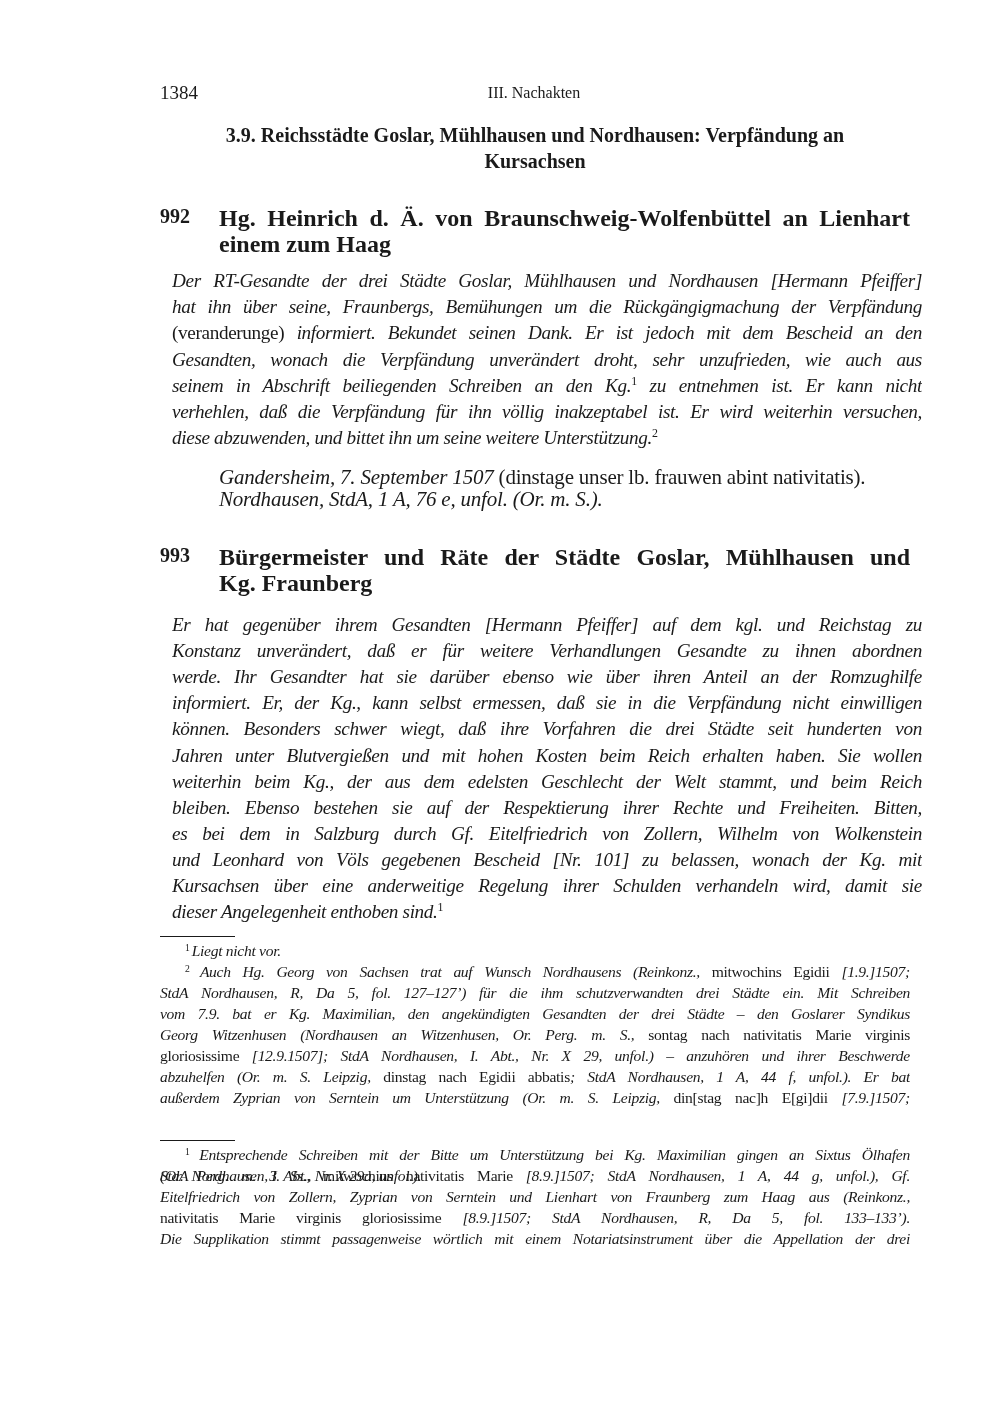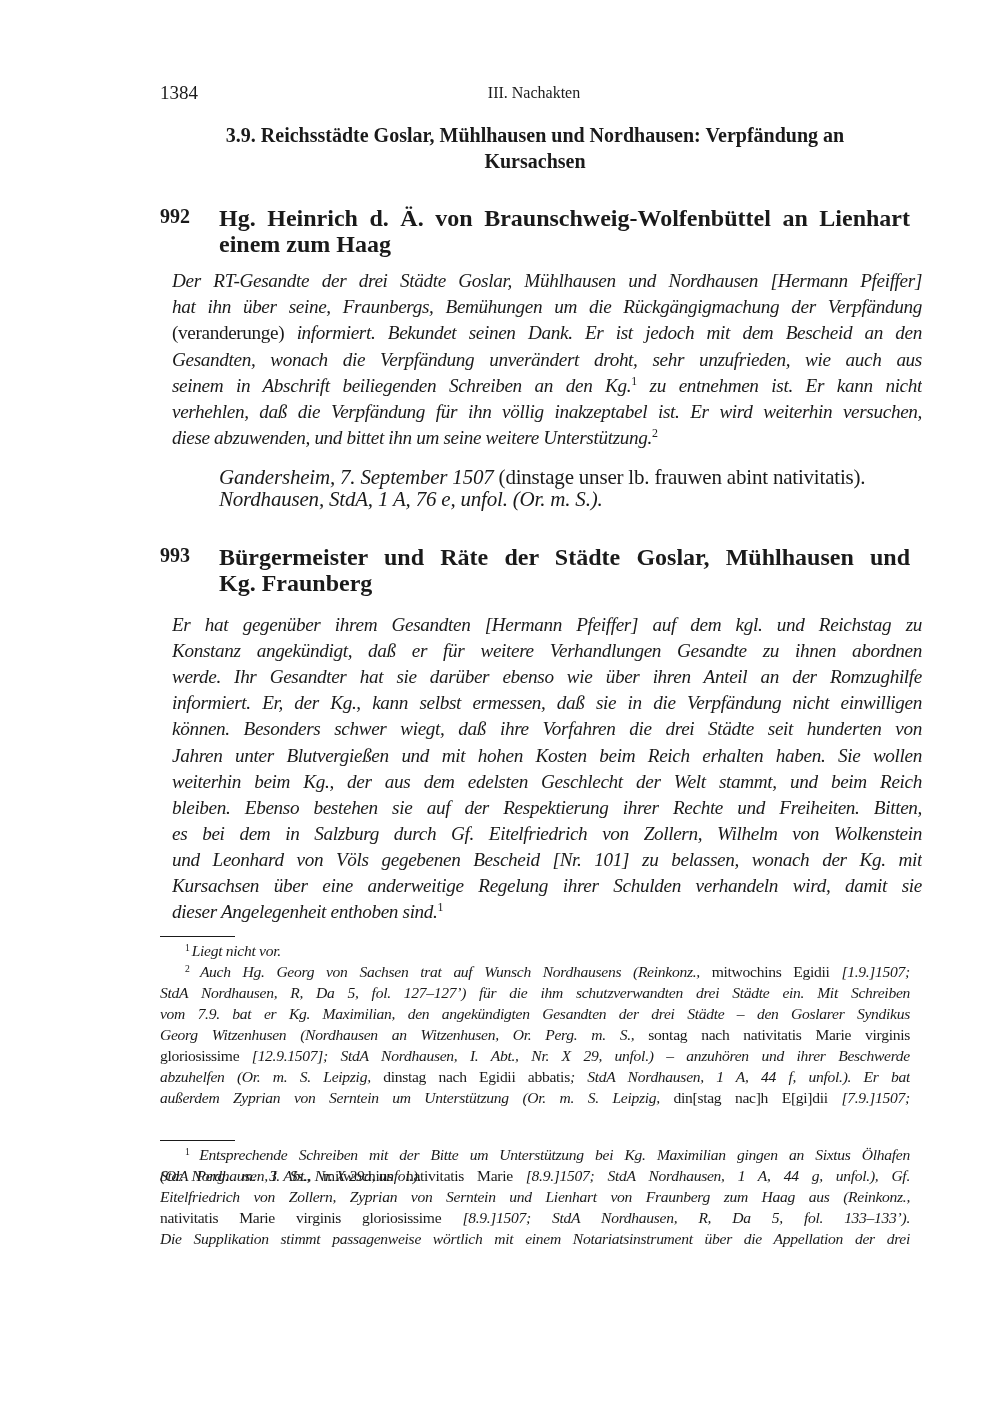--- a/index.html
+++ b/index.html
@@ -47,21 +47,21 @@
     <div class="line meta-line" style="top: 466px;"><span class="i">Gandersheim, 7. September 1507</span><span class="r"> (dinstage unser lb. frauwen abint nativitatis).</span></div>
     <div class="line meta-line" style="top: 488px;"><span class="i">Nordhausen, StdA, 1 A, 76 e, unfol. (Or. m. S.).</span></div>
   </div>
 
 <div class="line doc-num" style="left:160px; top:544px;">993</div>
 <div class="line doc-title just" style="left:219px; width:691px; height:26px; top:544px;">Bürgermeister und Räte der Städte Goslar, Mühlhausen und Nordhausen an</div>
 <div class="line doc-title" style="left:219px; top:570px;">Kg. Fraunberg</div>
 
 <div>
     <div class="line body-line just" style="top: 612px;"><span class="i">Er hat gegenüber ihrem Gesandten [Hermann Pfeiffer] auf dem kgl. und Reichstag zu</span></div>
-    <div class="line body-line just" style="top: 638.1px;"><span class="i">Konstanz angekündigt, daß er für weitere Verhandlungen Gesandte zu ihnen abordnen</span></div>
+    <div class="line body-line just" style="top: 638.1px;"><span class="i">Konstanz unverändert, daß er für weitere Verhandlungen Gesandte zu ihnen abordnen</span></div>
     <div class="line body-line just" style="top: 664.2px;"><span class="i">werde. Ihr Gesandter hat sie darüber ebenso wie über ihren Anteil an der Romzughilfe</span></div>
     <div class="line body-line just" style="top: 690.3px;"><span class="i">informiert. Er, der Kg., kann selbst ermessen, daß sie in die Verpfändung nicht einwilligen</span></div>
     <div class="line body-line just" style="top: 716.4px;"><span class="i">können. Besonders schwer wiegt, daß ihre Vorfahren die drei Städte seit hunderten von</span></div>
     <div class="line body-line just" style="top: 742.5px;"><span class="i">Jahren unter Blutvergießen und mit hohen Kosten beim Reich erhalten haben. Sie wollen</span></div>
     <div class="line body-line just" style="top: 768.6px;"><span class="i">weiterhin beim Kg., der aus dem edelsten Geschlecht der Welt stammt, und beim Reich</span></div>
     <div class="line body-line just" style="top: 794.7px;"><span class="i">bleiben. Ebenso bestehen sie auf der Respektierung ihrer Rechte und Freiheiten. Bitten,</span></div>
     <div class="line body-line just" style="top: 820.8px;"><span class="i">es bei dem in Salzburg durch Gf. Eitelfriedrich von Zollern, Wilhelm von Wolkenstein</span></div>
     <div class="line body-line just" style="top: 846.9px;"><span class="i">und Leonhard von Völs gegebenen Bescheid [Nr. 101] zu belassen, wonach der Kg. mit</span></div>
     <div class="line body-line just" style="top: 873px;"><span class="i">Kursachsen über eine anderweitige Regelung ihrer Schulden verhandeln wird, damit sie</span></div>
     <div class="line body-line just" style="top: 899.1px; text-align-last: left; text-align: left;"><span class="i">dieser Angelegenheit enthoben sind.</span><sup>1</sup></div>

